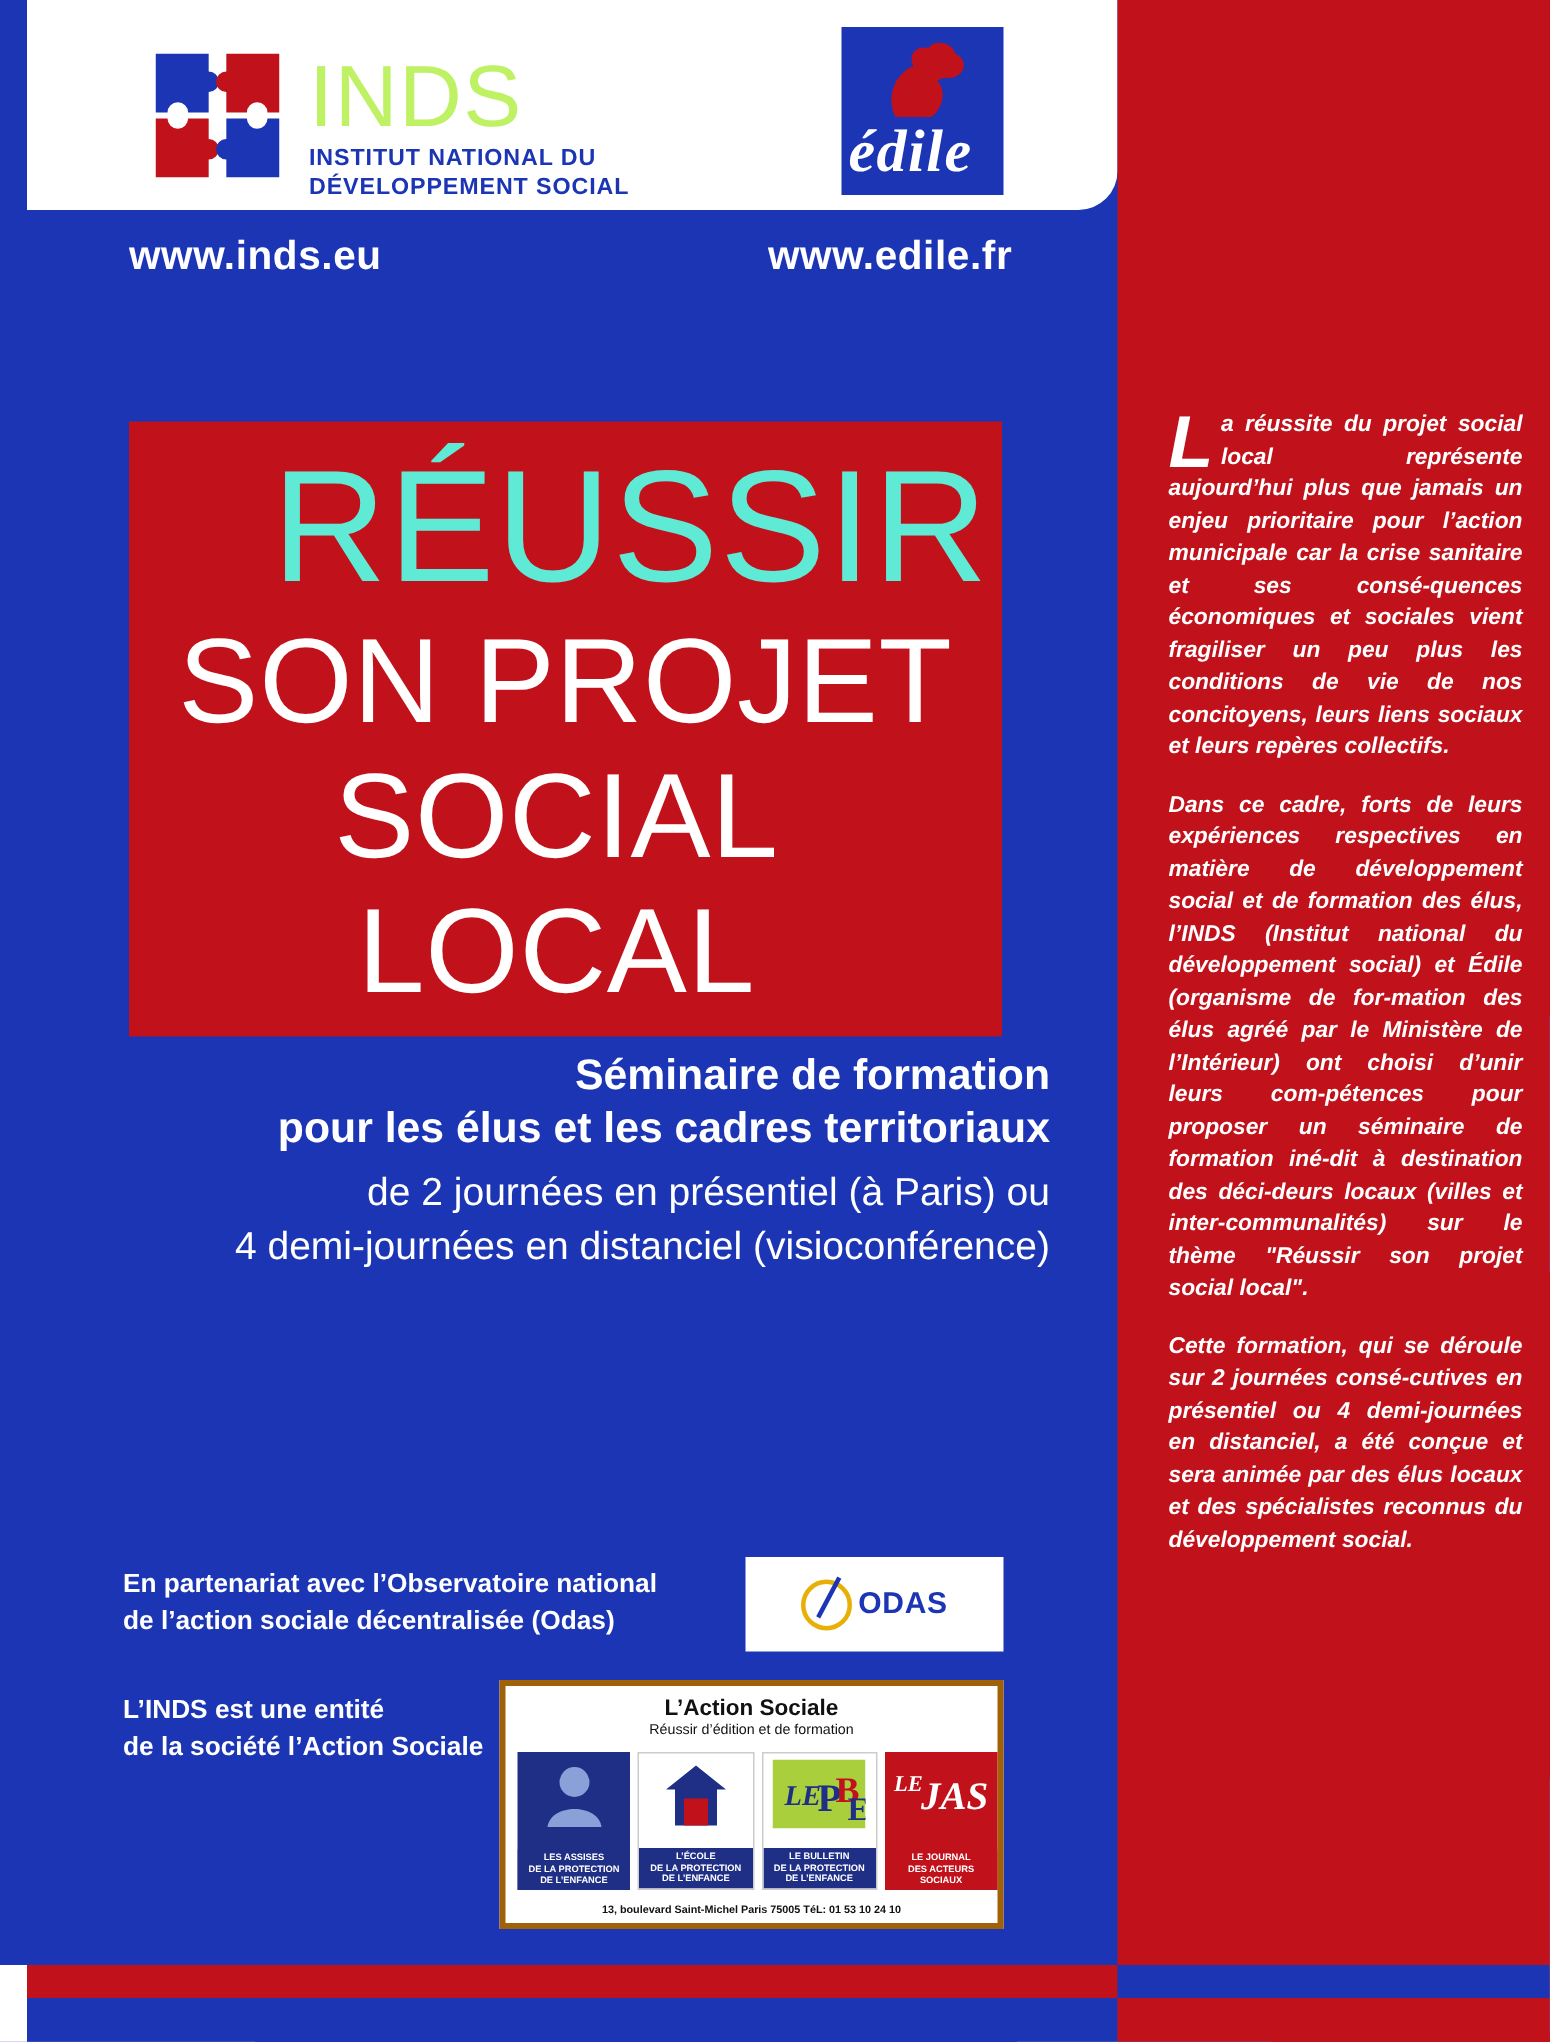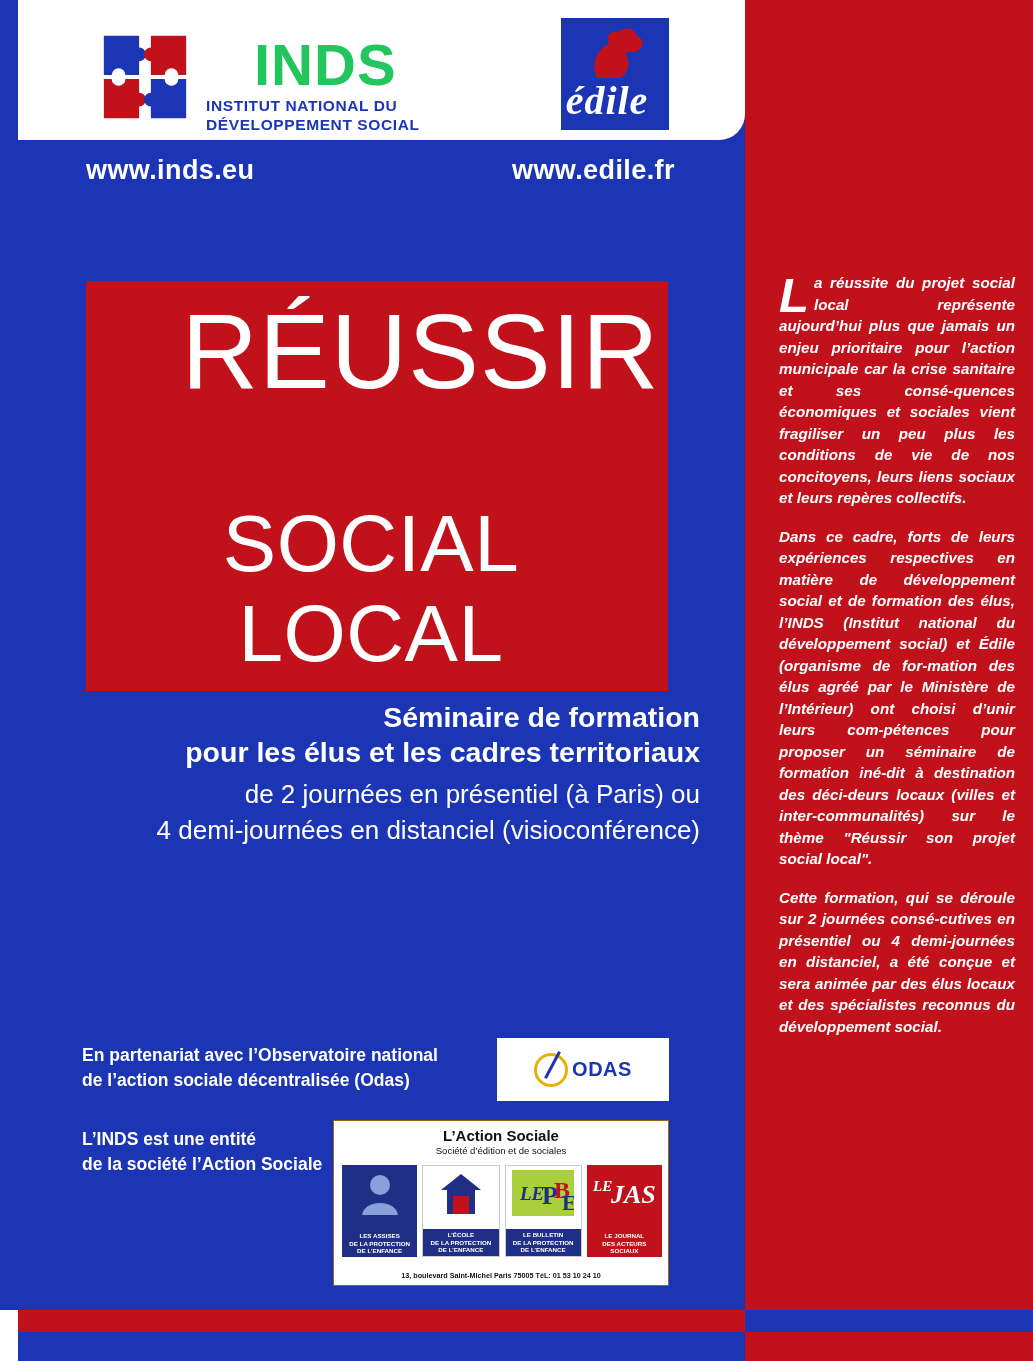--- a/index.html
+++ b/index.html
@@ -71,22 +71,22 @@
     position:absolute; left:96px; top:22px; width:330px; height:105px;
   }
   .puzzle {
     position:absolute; left:0; top:6px; width:98px; height:98px;
   }
   .inds-text {
     position:absolute; left:110px; top:14px;
   }
   .inds-title {
     font-family:"Liberation Sans", sans-serif;
-    font-weight:bold; font-size:58px; letter-spacing:1px;
-    color:#22c55e; line-height:58px;margin-left:48px;
+    font-weight:normal; font-size:58px; letter-spacing:1px;
+    color:#bef264; line-height:58px;
   }
   .inds-sub {
     font-family:"Liberation Sans", sans-serif;
     font-size:15.5px; font-weight:600; color:#1b35b4;
     line-height:19px; letter-spacing:0.6px; margin-top:2px;
   }
 
   
   .edile-logo {
     position:absolute; left:561px; top:18px; width:108px; height:112px;
@@ -111,21 +111,21 @@
   .url-inds { left:86px; top:155px; }
   .url-edile { left:512px; top:155px; }
 
   
   .title-block {
     position:absolute; left:86px; top:281px; width:582px; height:410px;
     background:#c1121c;
   }
   .title-l1 {
     position:absolute; left:0; top:14px; width:669px; text-align:center;
-    color:#ffffff; font-family:"Liberation Sans", sans-serif;
+    color:#5eead4; font-family:"Liberation Sans", sans-serif;
     font-size:106px; line-height:112px; font-weight:400; letter-spacing:1px;
   }
   .title-l2 {
     position:absolute; left:0; top:128px; width:582px; text-align:center;
     color:#ffffff; font-family:"Liberation Sans", sans-serif;
     font-size:80px; line-height:90px; font-weight:400; letter-spacing:0.5px;
   }
   .title-l3 {
     position:absolute; left:0; top:218px; width:570px; text-align:center;
     color:#ffffff; font-family:"Liberation Sans", sans-serif;
@@ -168,21 +168,21 @@
     content:""; position:absolute; left:14px; top:-6px; width:3px; height:30px;
     background:#1b35b4; transform:rotate(28deg);
   }
   .odas-text {
     font-size:20px; font-weight:bold; color:#1b35b4; letter-spacing:0.5px;
   }
 
   
   .as-box {
     position:absolute; left:333px; top:1120px; width:336px; height:166px;
-    background:#ffffff; border:1px solid #a16207;
+    background:#ffffff; border:4px solid #a16207;
   }
   .as-title {
     text-align:center; font-size:15px; font-weight:bold; color:#111;
     margin-top:6px;
   }
   .as-sub {
     text-align:center; font-size:9.5px; color:#111; margin-top:1px;
   }
   .as-row {
     position:absolute; left:8px; top:44px; width:320px; height:92px;
@@ -253,20 +253,21 @@
       <path d="M12 52 C6 40 10 24 24 18 C20 10 26 4 34 6 C38 0 50 2 52 10 C58 12 60 20 54 24 C48 28 44 24 40 28 C46 34 44 46 36 52 Z" fill="#c1121c"></path>
     </svg>
     <div class="edile-word">édile</div>
   </div>
 
   <div class="url url-inds">www.inds.eu</div>
   <div class="url url-edile">www.edile.fr</div>
 
   <div class="title-block">
     <div class="title-l1">RÉUSSIR</div>
+    <div class="title-l2">SON PROJET</div>
     <div class="title-l3">SOCIAL LOCAL</div>
   </div>
 
   <div class="sub-wrap">
     <div class="sub-b1">Séminaire de formation</div>
     <div class="sub-b2">pour les élus et les cadres territoriaux</div>
     <div class="sub-n1">de 2 journées en présentiel (à Paris)  ou</div>
     <div class="sub-n2">4 demi-journées en distanciel (visioconférence)</div>
   </div>
 
@@ -279,21 +280,21 @@
     <div>de la société l’Action Sociale</div>
   </div>
 
   <div class="odas-box">
     <div class="odas-mark"></div>
     <div class="odas-text">ODAS</div>
   </div>
 
   <div class="as-box">
     <div class="as-title">L’Action Sociale</div>
-    <div class="as-sub">Société d’édition et de sociales</div>
+    <div class="as-sub">Réussir d’édition et de formation</div>
     <div class="as-row">
       <div class="as-cell cell1">
         <div class="cell-glyph">
           <svg width="46" height="46" viewBox="0 0 46 46">
               <circle cx="23" cy="16" r="10" fill="#8aa0d8"></circle>
               <path d="M5 46 C7 30 39 30 41 46 Z" fill="#8aa0d8"></path>
             </svg>
         </div>
         <div class="cap">LES ASSISES<br>DE LA PROTECTION<br>DE L’ENFANCE</div>
       </div>

